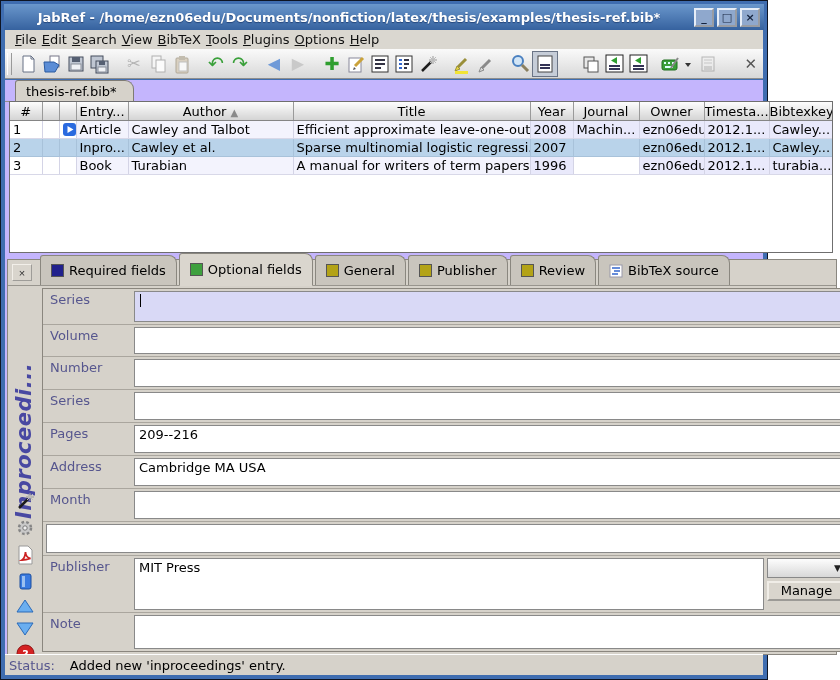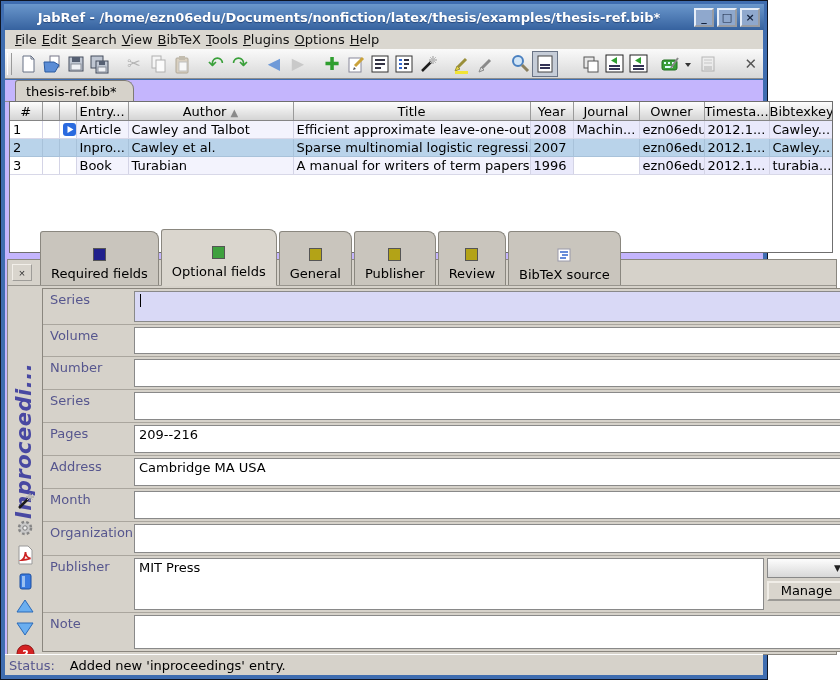--- a/index.html
+++ b/index.html
@@ -51,22 +51,22 @@
   tr.sel td{background:#b9d3ea;border-right-color:#a8c2da;border-bottom-color:#a8c2da;}
   .sort-arrow{color:#8a8a8a;font-size:10px;}
   .cell-icon{display:inline-block;vertical-align:-2px;}
   
   .editor{position:absolute;left:2px;top:179px;width:830px;height:396px;
     background:#d6d2ca;border:1px solid #8a8780;box-sizing:border-box;}
   .ed-tabrow{height:25px;display:flex;align-items:flex-end;padding-left:4px;gap:2px;
     border-bottom:1px solid #98958e;position:relative;}
   .ed-close{width:20px;height:17px;margin:0 6px 4px 0;background:#d9d5cd;border:1px outset #f2efe9;
     font-size:11px;color:#333;display:flex;align-items:center;justify-content:center;}
-  .ed-tab{height:21px;display:flex;align-items:center;gap:5px;padding:16px 10px;font-size:13px;
-    background:#c9c5bd;border:1px solid #8a877f;border-bottom:none;border-radius:3px 8px 0 0;flex-direction:column;}
+  .ed-tab{height:21px;display:flex;align-items:center;gap:5px;padding:4px 10px;font-size:13px;
+    background:#c9c5bd;border:1px solid #8a877f;border-bottom:none;border-radius:3px 8px 0 0;}
   .ed-tab.selected{background:#dad6ce;height:23px;margin-bottom:-1px;border-bottom:1px solid #dad6ce;margin-top:8px;}
   .tab-square{width:13px;height:13px;border:1px solid #555;box-sizing:border-box;flex:none;}
   .ed-body{display:flex;height:368px;}
   
   .ed-strip{width:34px;flex:none;position:relative;}
   .vlabel{position:absolute;left:-85px;top:118px;width:204px;height:26px;
     transform:rotate(-90deg);font-size:21px;font-weight:bold;font-style:italic;
     color:#4848a2;letter-spacing:.5px;white-space:nowrap;}
   .strip-icons{position:absolute;left:0;top:205px;bottom:4px;width:34px;display:flex;
     flex-direction:column;align-items:center;gap:7px;}
@@ -475,21 +475,20 @@
           </div>
           <div class="frow" style="height:33px;">
             <div class="flabel">Address</div>
             <div class="fval">Cambridge MA USA</div>
           </div>
           <div class="frow" style="height:32px;">
             <div class="flabel">Month</div>
             <div class="fval"></div>
           </div>
           <div class="frow" style="height:33px;">
-            <div class="flabel">Organization</div>
             <div class="fval"></div>
           </div>
           <div class="frow pubrow" style="height:57px;">
             <div class="flabel">Publisher</div>
             <div class="fval">MIT Press</div>
             <div class="pubside">
               <div class="combo">
                   <span>▼</span>
                 </div>
               <button class="manage-btn">Manage</button>

